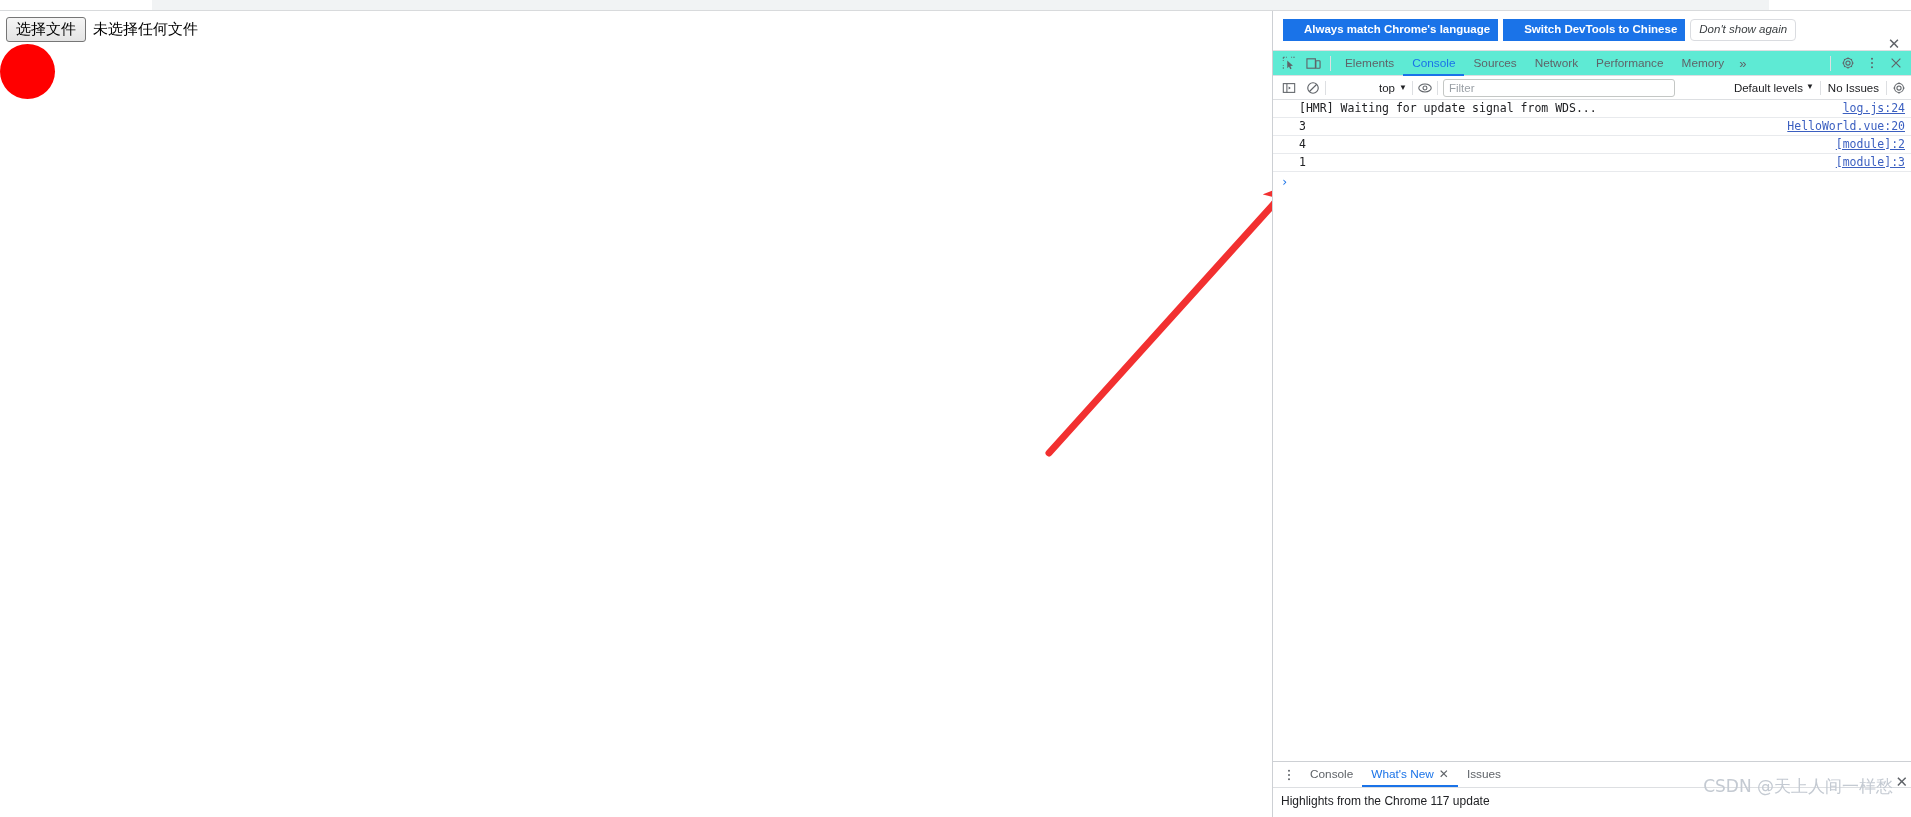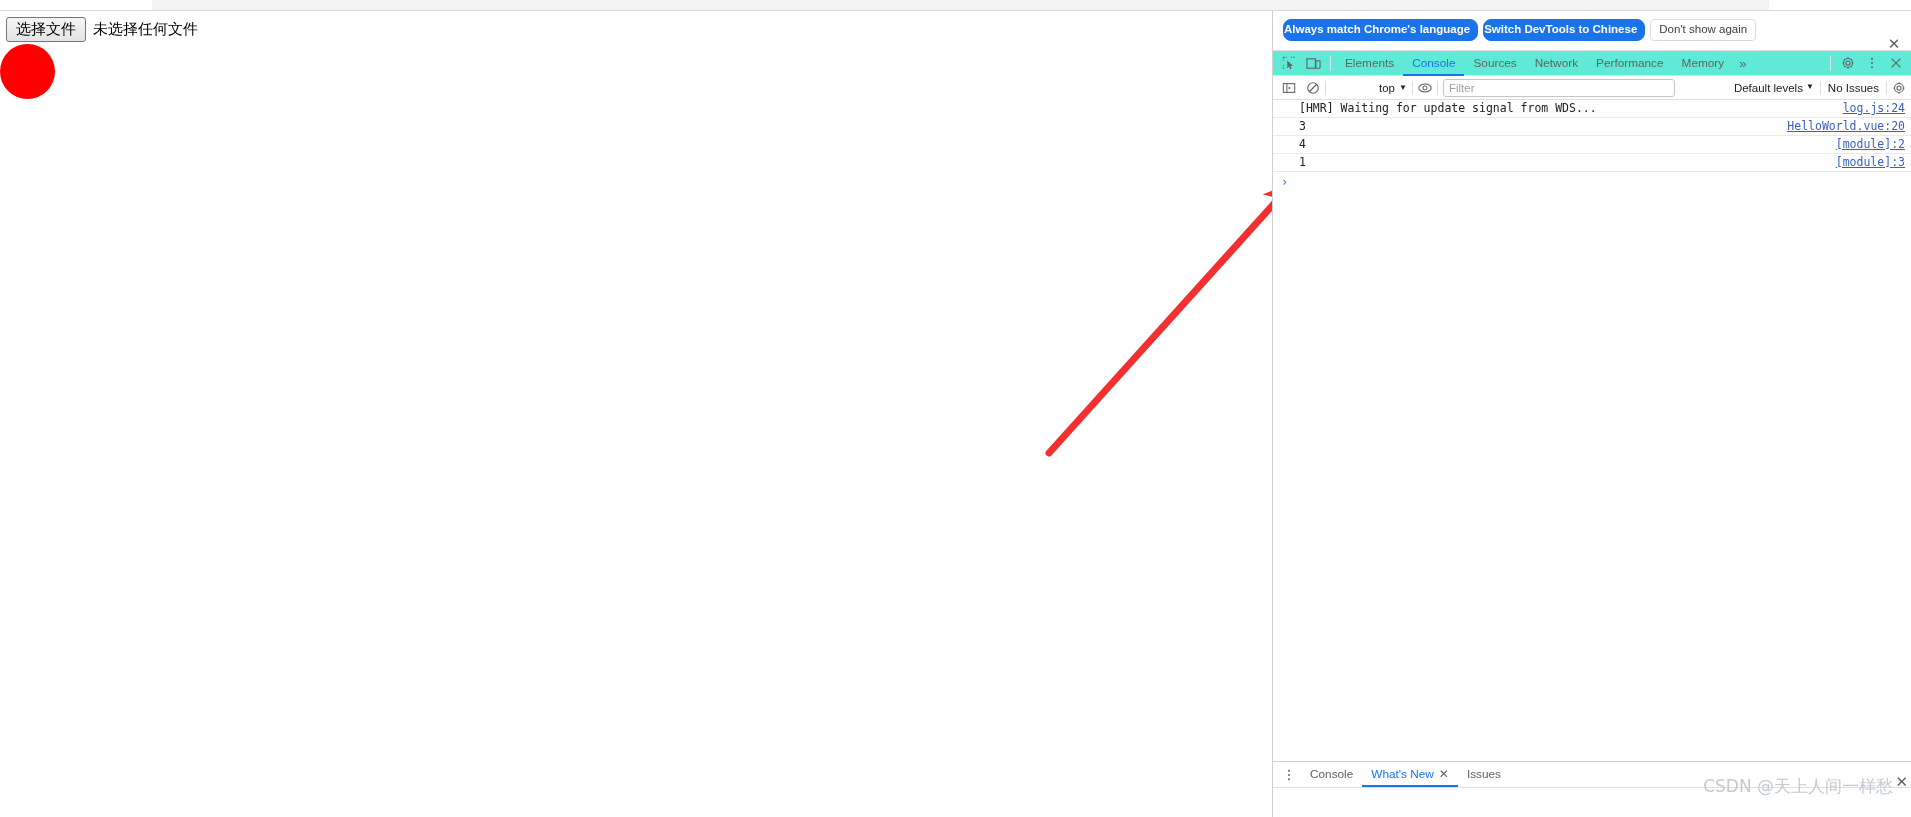--- a/index.html
+++ b/index.html
@@ -87,33 +87,34 @@
     background: #ffffff;
   }
   .dt-notice-line1 {
     display: flex; align-items: center; gap: 8px;
     font-size: 12.5px; color: #202124; margin-bottom: 7px;
   }
   .info-icon { flex: 0 0 auto; line-height: 0; }
   .dt-notice-btns { display: flex; align-items: center; gap: 5px; }
   .btn-primary {
     background: #1a73e8; color: #ffffff;
-    border: 1px solid #1a73e8; border-radius: 8px;
+    border: 1px solid #1a73e8; border-radius: 0;
     font-size: 11.5px; font-weight: bold;
-    padding: 3px 7px 4px 0; line-height: 13px;
+    padding: 3px 7px 4px 20px; line-height: 13px;
     cursor: pointer; white-space: nowrap;
     font-family: "Liberation Sans", sans-serif;
   }
   .btn-secondary {
     background: #ffffff; color: #3c4043;
     border: 1px solid #dadce0; border-radius: 4px;
     font-size: 11.5px;
     padding: 3px 8px 4px 8px; line-height: 13px;
     cursor: pointer; white-space: nowrap;
     font-family: "Liberation Sans", sans-serif;
+    font-style: italic;
   }
   .notice-close {
     position: absolute; right: 6px; top: 22px;
     width: 22px; height: 22px;
     display: flex; align-items: center; justify-content: center;
     color: #5f6368; font-size: 15px; cursor: pointer;
   }
 
   
   .dt-tabbar {
@@ -403,19 +404,22 @@
           <span>Console</span>
         </div>
         <div class="drawer-tab active">
           <span>What's New</span>
           <span class="drawer-tab-close">✕</span>
         </div>
         <div class="drawer-tab">
           <span>Issues</span>
         </div>
       </div>
+      <div class="drawer-body">
+        <span>Highlights from the Chrome 117 update</span>
+      </div>
     </div>
   </div>
 
   <div class="watermark">CSDN @天上人间一样愁</div>
   <div class="watermark-close">✕</div>
 
 </div>
 
 </body></html>

